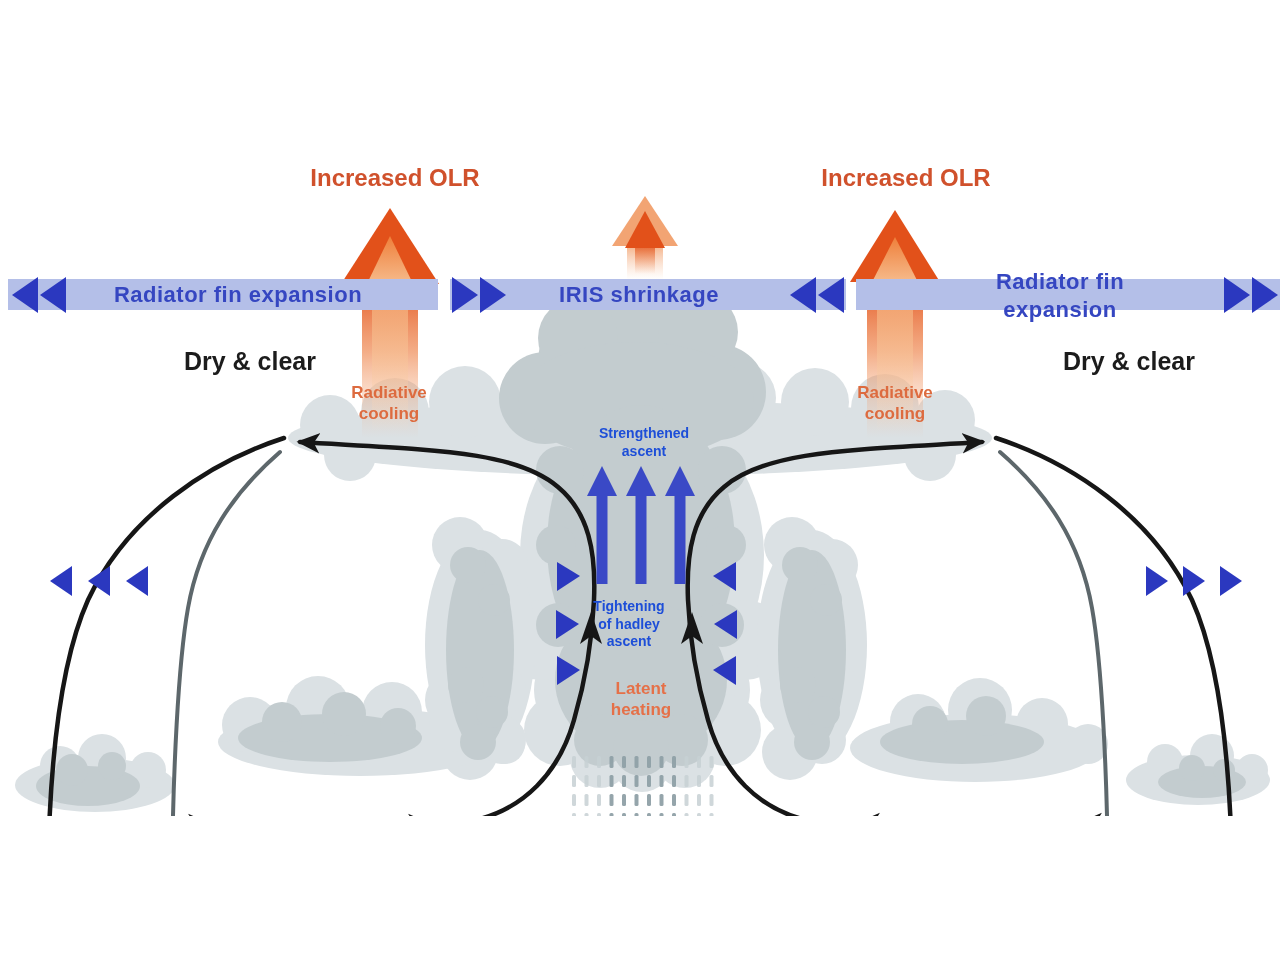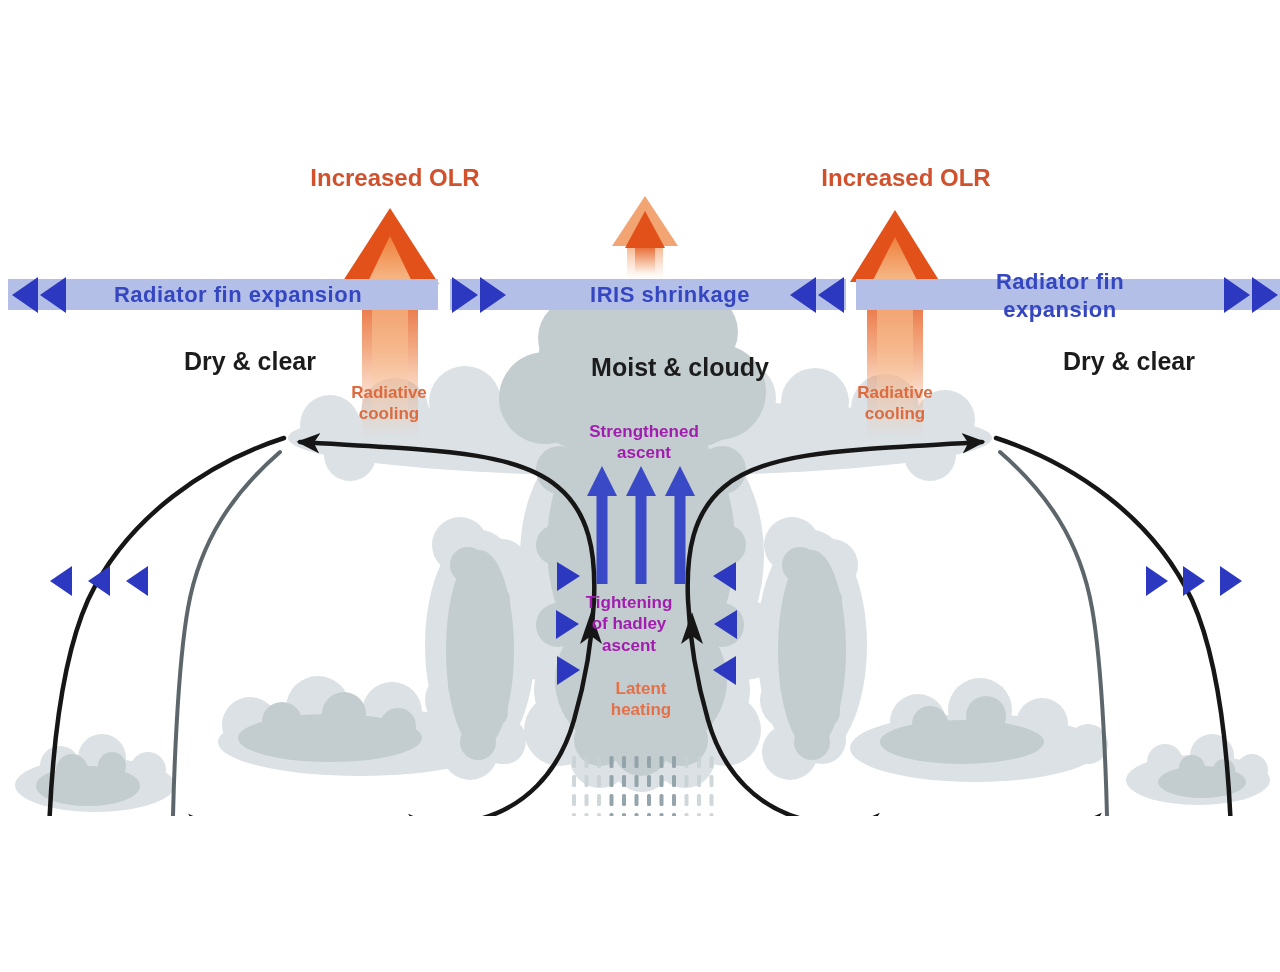--- a/index.html
+++ b/index.html
@@ -6,21 +6,21 @@
   .canvas{
     position:relative;width:1280px;height:816px;background:#ffffff;overflow:hidden;
     font-family:"Liberation Sans", sans-serif;
   }
   svg{position:absolute;left:0;top:0;}
   .lbl{position:absolute;transform:translate(-50%,-50%);white-space:pre-line;text-align:center;font-weight:bold;line-height:1.25;}
   .olr{font-size:24px;color:var(--olr_text);}
   .bartxt{font-size:22px;color:var(--bar_text);letter-spacing:.5px;}
   .region{font-size:25px;color:#1c1c1c;margin-left:36px;}
   .cool{font-size:17px;color:var(--cooling_text);}
-  .smblack{font-size:17px;color:#a21caf;}
+  .smblack{font-size:14px;color:#1d4ed8;}
   .latent{font-size:17px;color:var(--latent_text);}
 </style>
 </head>
 <body>
 
 <div class="canvas">
 
 <svg width="1280" height="972" viewBox="0 0 1280 972">
   <defs>
     <linearGradient id="shaftDark" x1="0" y1="0" x2="0" y2="1">
@@ -310,25 +310,24 @@
     <polygon points="1168,581 1146,566 1146,596"></polygon>
     <polygon points="1205,581 1183,566 1183,596"></polygon>
     <polygon points="1242,581 1220,566 1220,596"></polygon>
   </g>
 </svg>
 
 <div class="lbl olr" style="left:395px;top:178px;">Increased OLR</div>
 <div class="lbl olr" style="left:906px;top:178px;">Increased OLR</div>
 
 <div class="lbl bartxt" style="left:238px;top:295px;">Radiator fin expansion</div>
-<div class="lbl bartxt" style="left:670px;top:295px;">IRIS shrinkage</div>
+<div class="lbl bartxt" style="left:639px;top:295px;">IRIS shrinkage</div>
 <div class="lbl bartxt" style="left:1060px;top:295px;">Radiator fin expansion</div>
 
 <div class="lbl region" style="left:214px;top:362px;">Dry &amp; clear</div>
-<div class="lbl region" style="left:644px;top:368px;">Moist &amp; cloudy</div>
 <div class="lbl region" style="left:1093px;top:362px;">Dry &amp; clear</div>
 
 <div class="lbl cool" style="left:389px;top:403px;">Radiative
 cooling</div>
 <div class="lbl cool" style="left:895px;top:403px;">Radiative
 cooling</div>
 
 <div class="lbl smblack" style="left:644px;top:442px;">Strengthened
 ascent</div>
 <div class="lbl smblack" style="left:629px;top:624px;">Tightening

